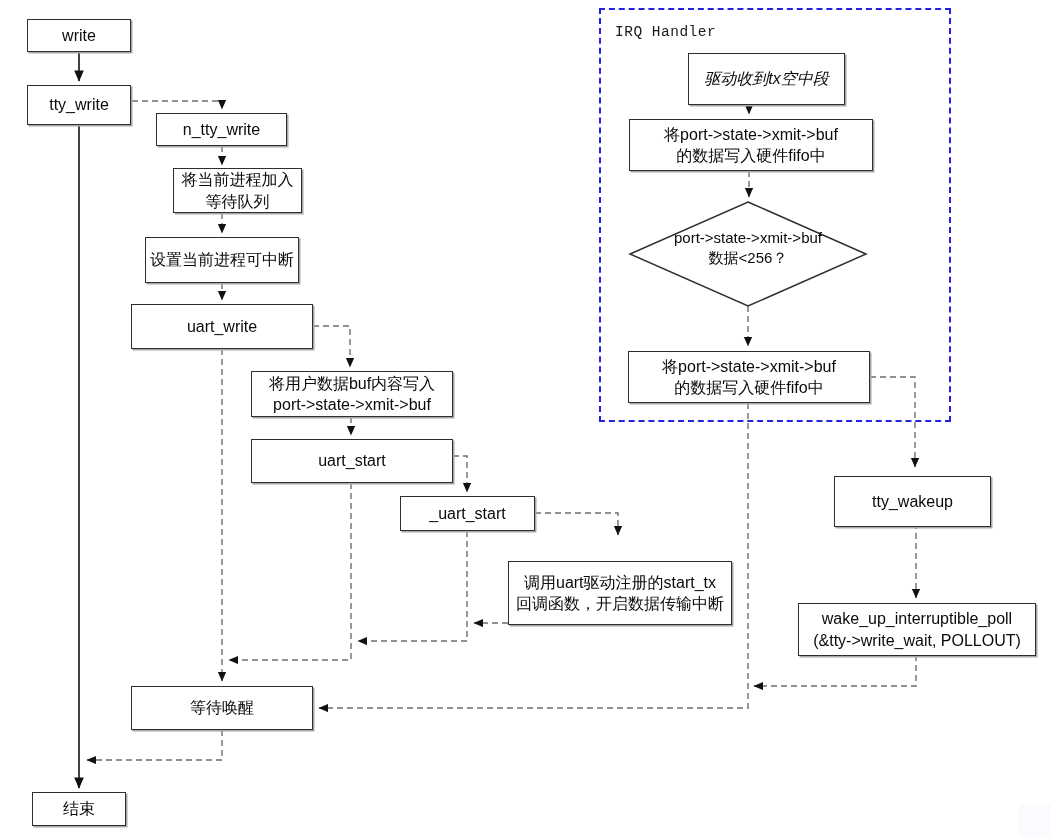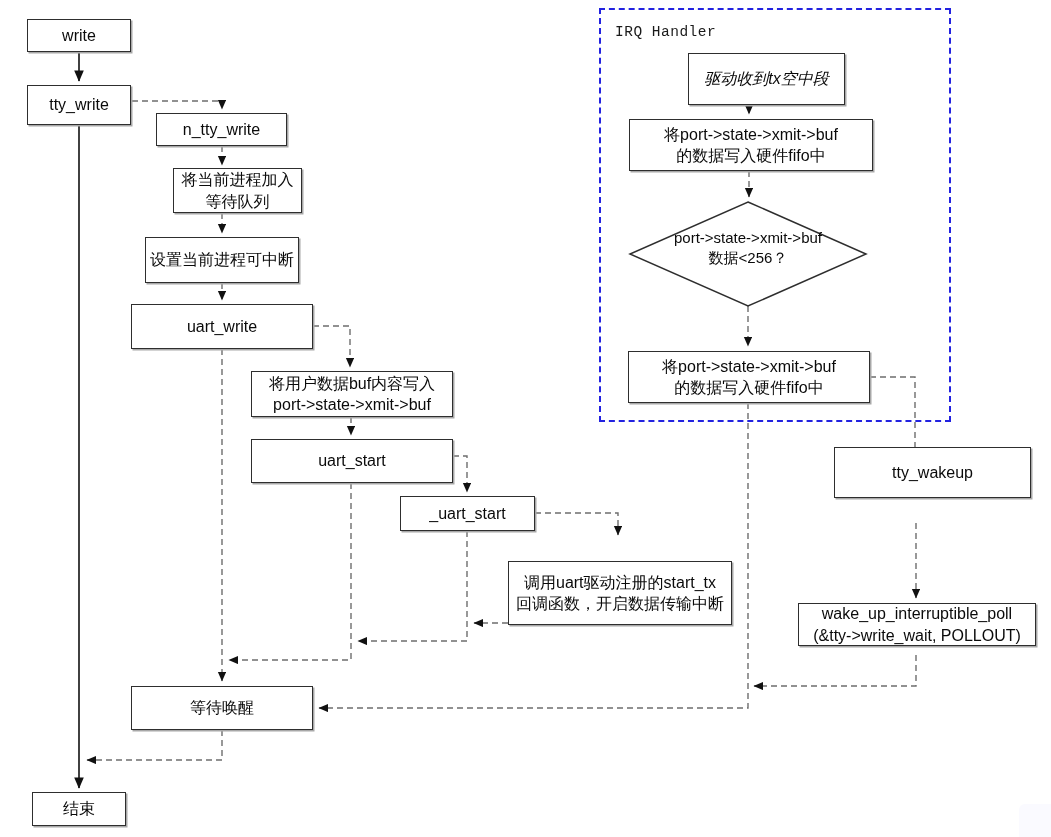--- a/index.html
+++ b/index.html
@@ -153,25 +153,25 @@
   <div id="decision-label">
     <span class="ln">port-&gt;state-&gt;xmit-&gt;buf</span>
     <span class="ln">数据&lt;256？</span>
   </div>
 
   <div class="node" style="left:628px;top:351px;width:242px;height:52px;">
     <span class="ln">将port-&gt;state-&gt;xmit-&gt;buf</span>
     <span class="ln">的数据写入硬件fifo中</span>
   </div>
 
-  <div class="node" style="left:834px;top:447px;width:197px;height:51px;">
+  <div class="node" style="left:834px;top:476px;width:157px;height:51px;">
     <span class="ln">tty_wakeup</span>
   </div>
 
-  <div class="node" style="left:798px;top:603px;width:238px;height:43px;">
+  <div class="node" style="left:798px;top:603px;width:238px;height:53px;">
     <span class="ln">wake_up_interruptible_poll</span>
     <span class="ln">(&amp;tty-&gt;write_wait, POLLOUT)</span>
   </div>
 
   <div class="node" style="left:131px;top:686px;width:182px;height:44px;">
     <span class="ln">等待唤醒</span>
   </div>
 
   <div class="node" style="left:32px;top:792px;width:94px;height:34px;">
     <span class="ln">结束</span>

